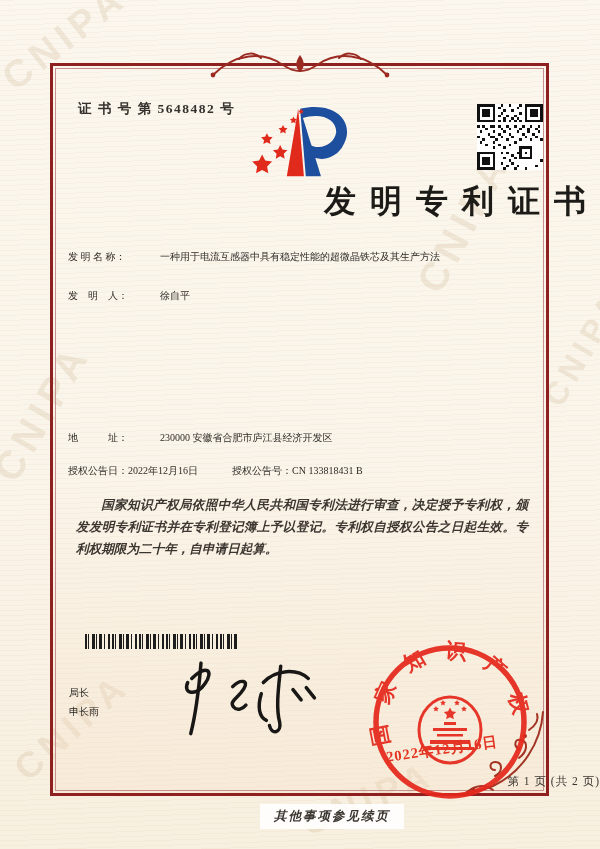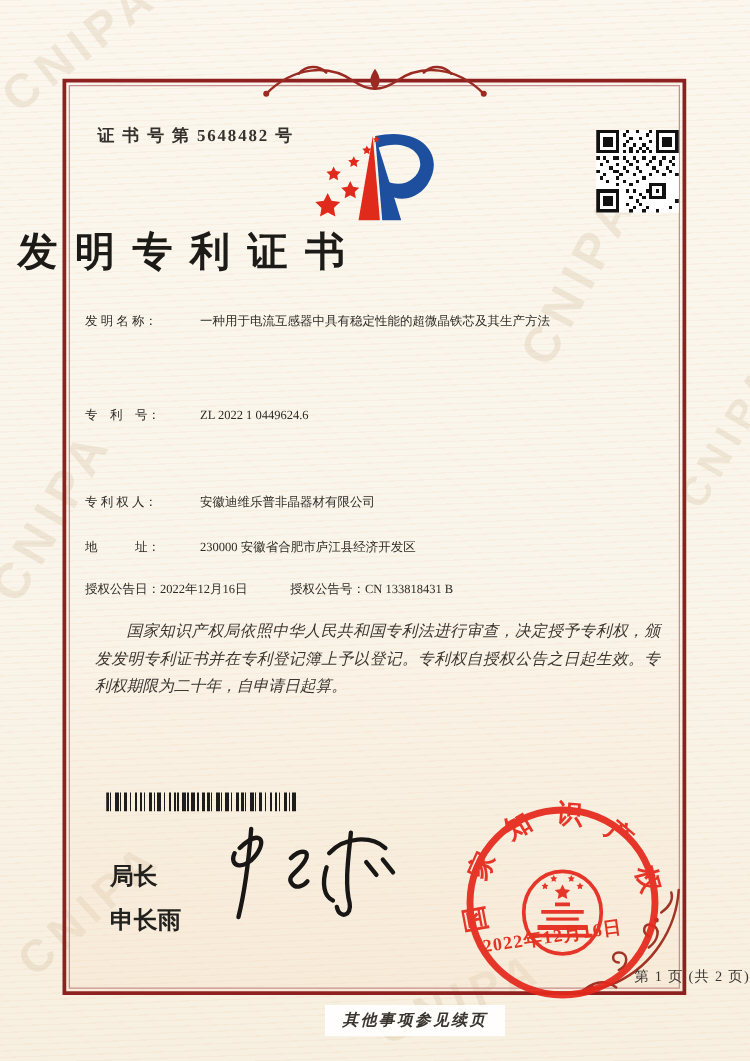--- a/index.html
+++ b/index.html
@@ -18,45 +18,45 @@
          border:3px solid #8e2020;z-index:2;
          background:linear-gradient(180deg,rgba(255,252,245,0) 55%,rgba(246,222,196,.30) 100%);}
   .frame-inner{position:absolute;inset:2px;border:1px solid #c79090;}
   .orn-top{position:absolute;left:205px;top:49px;z-index:3;}
   .orn-corner{position:absolute;left:463px;top:708px;z-index:3;}
   .content{position:absolute;inset:0;z-index:4;}
   .certno{position:absolute;left:78px;top:100px;font-size:13.5px;font-weight:bold;
           letter-spacing:1.5px;color:#35322d;}
   .logo{position:absolute;left:243px;top:106px;}
   .qr{position:absolute;left:477px;top:104px;}
-  .title{position:absolute;left:0;top:180px;width:100%;text-align:left;
+  .title{position:absolute;left:0;top:180px;width:100%;text-align:right;
          font-size:32px;font-weight:bold;letter-spacing:14px;padding-left:14px;
          box-sizing:border-box;color:#1d1b18;}
   .row{position:absolute;left:68px;white-space:nowrap;font-size:10px;
        font-weight:normal;color:#2e2b27;}
   .row .lbl{display:inline-block;min-width:92px;}
   .r1{top:250px}.r2{top:289px}.r3{top:325px}.r4{top:360px}
   .r5{top:395px}.r6{top:431px}.r7{top:464px}
   .grant2{margin-left:34px;}
   .paras{position:absolute;left:76px;top:495px;width:452px;font-size:12.6px;
-         line-height:1.74;font-style:italic;font-weight:normal;color:#3b3630;
+         line-height:1.74;font-style:italic;font-weight:bold;color:#3b3630;
          text-align:justify;}
   .paras p{margin:0;text-indent:2em;}
   .barcode{position:absolute;left:85px;top:634px;width:154px;height:15px;
     background:repeating-linear-gradient(90deg,
       #1d1d1d 0 2px, rgba(0,0,0,0) 2px 3px,
       #1d1d1d 3px 4px, rgba(0,0,0,0) 4px 7px,
       #1d1d1d 7px 10px, rgba(0,0,0,0) 10px 11px,
       #1d1d1d 11px 12px, rgba(0,0,0,0) 12px 14px,
       #1d1d1d 14px 17px, rgba(0,0,0,0) 17px 19px,
       #1d1d1d 19px 20px, rgba(0,0,0,0) 20px 23px,
       #1d1d1d 23px 25px, rgba(0,0,0,0) 25px 27px);}
-  .signoff{position:absolute;left:88px;top:684px;
+  .signoff{position:absolute;left:69px;top:684px;
            font-family:"Liberation Sans","DejaVu Sans",sans-serif;
-           font-size:19px;font-weight:bold;color:#23211e;line-height:1.85;}
+           font-size:10px;font-weight:normal;color:#23211e;line-height:1.85;}
   .sig{position:absolute;left:158px;top:658px;}
   .seal{position:absolute;left:368px;top:640px;}
   .seal-date{position:absolute;left:364px;top:740px;width:156px;text-align:center;
              transform:rotate(-8deg);color:#e23420;font-weight:bold;font-size:14.5px;
              letter-spacing:1px;font-family:"Liberation Serif",serif;}
   .pagenum{position:absolute;left:0;top:774px;width:100%;text-align:right;
            font-size:11.5px;color:#3a3631;letter-spacing:1px;}
   .contnote{position:absolute;left:0;top:804px;width:100%;text-align:center;padding-left:32px;}
   .contnote span{display:inline-block;background:rgba(255,255,255,.88);
            padding:4px 14px;font-size:12.5px;font-style:italic;font-weight:bold;
@@ -159,25 +159,22 @@
         M10 20h1v1h-1z M12 21h1v1h-1z M14 20h1v1h-1z
         M9 22h1v1h-1z M11 23h1v1h-1z M13 22h1v1h-1z M15 23h1v1h-1z
         M10 24h1v1h-1z M14 24h1v1h-1z M18 24h1v1h-1z M22 23h1v1h-1z M24 21h1v1h-1z"></path>
     </svg>
 
     <div class="title">发明专利证书</div>
 
     <div class="row r1">
       <span class="lbl">发 明 名 称：</span><span class="val">一种用于电流互感器中具有稳定性能的超微晶铁芯及其生产方法</span>
     </div>
-    <div class="row r3">
-      <span class="lbl">专　利　号：</span><span class="val">ZL 2022 1 0449624.6</span>
-    </div>
-    <div class="row r5">
-      <span class="lbl">专 利 权 人：</span><span class="val">安徽迪维乐普非晶器材有限公司</span>
+    <div class="row r2">
+      <span class="lbl">发　明　人：</span><span class="val">徐自平</span>
     </div>
     <div class="row r6">
       <span class="lbl">地　　　址：</span><span class="val">230000 安徽省合肥市庐江县经济开发区</span>
     </div>
     <div class="row r7">
       <span>授权公告日：</span><span>2022年12月16日</span><span class="grant2">授权公告号：</span><span>CN 133818431 B</span>
     </div>
 
     <div class="paras">
       <p>国家知识产权局依照中华人民共和国专利法进行审查，决定授予专利权，颁发发明专利证书并在专利登记簿上予以登记。专利权自授权公告之日起生效。专利权期限为二十年，自申请日起算。</p>

